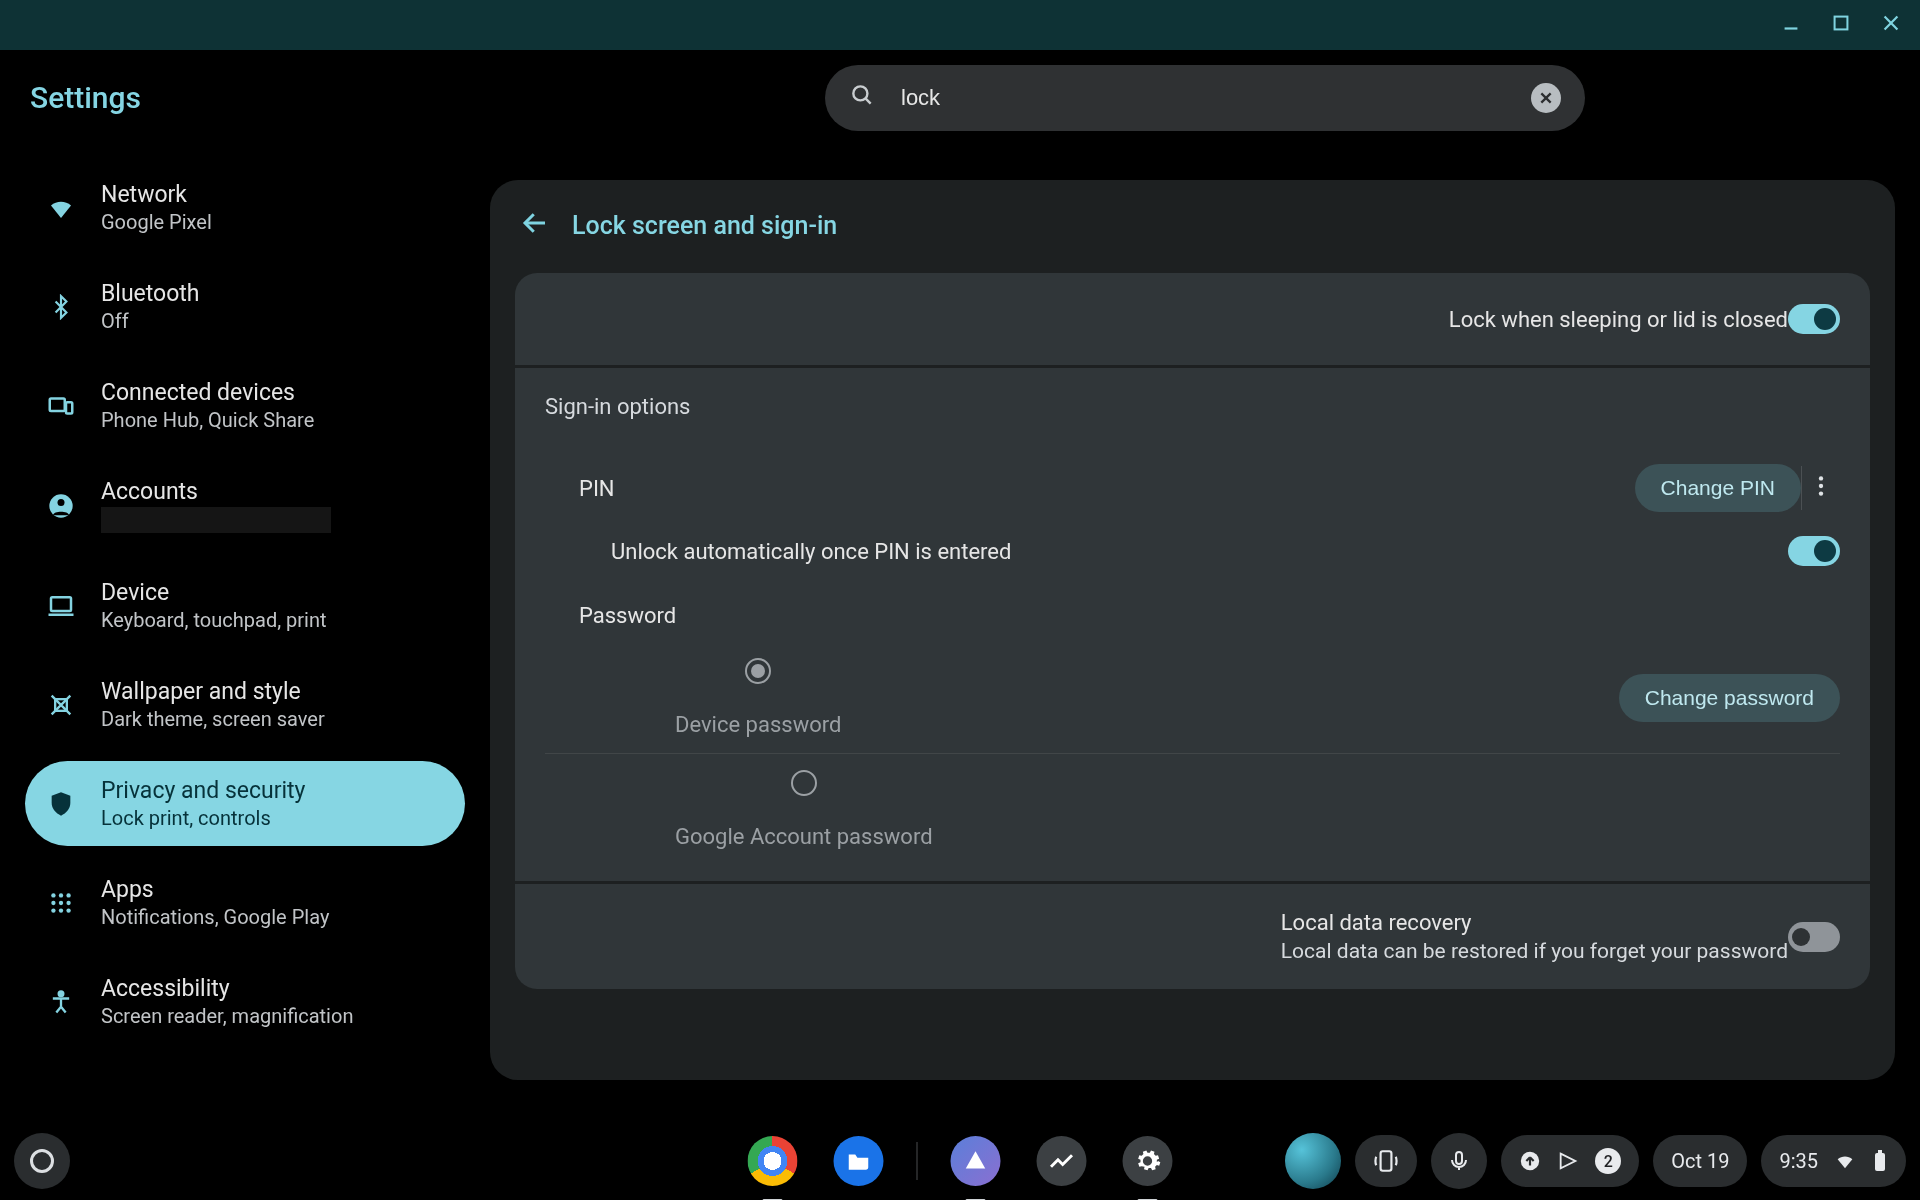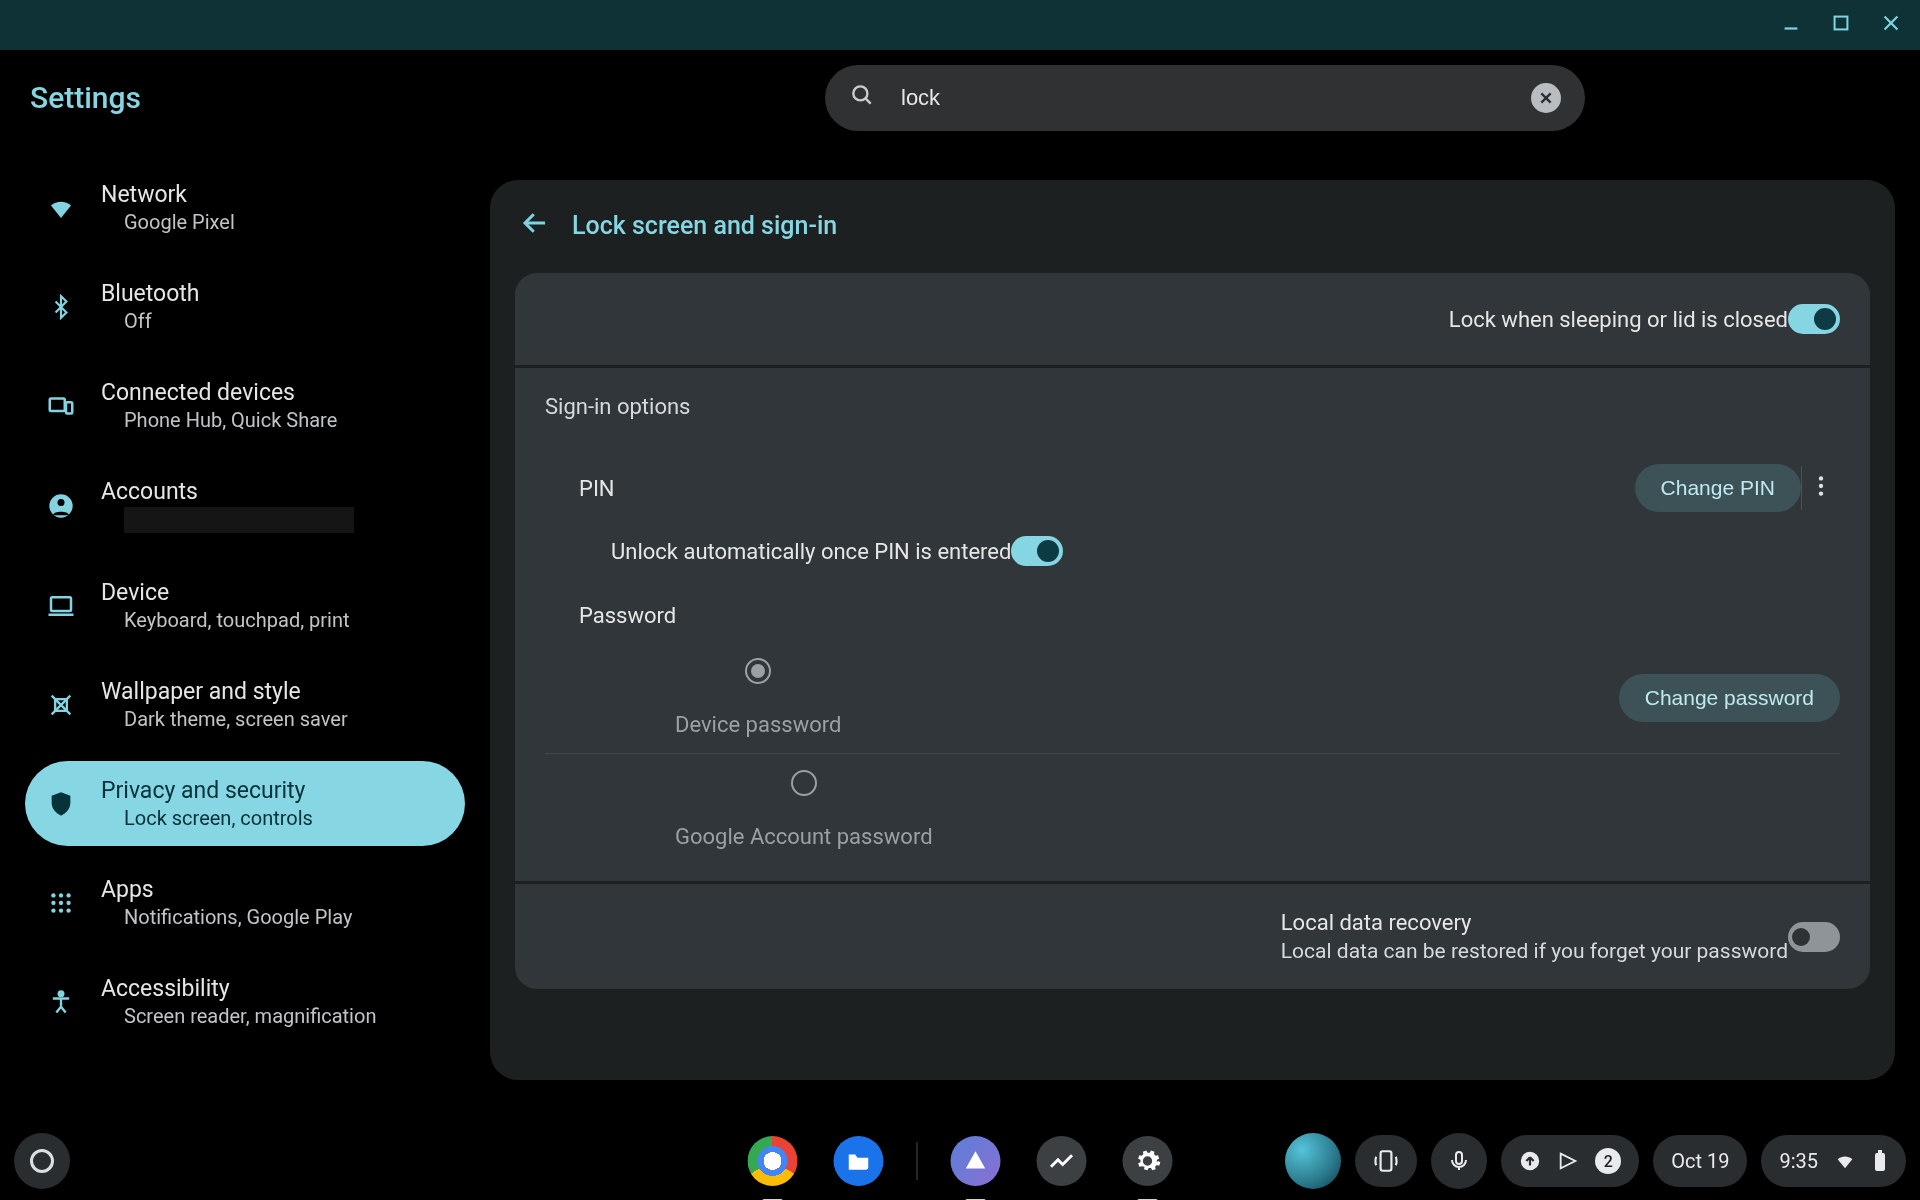--- a/index.html
+++ b/index.html
@@ -95,21 +95,21 @@
   .nav-item.active .nav-sub { color: #06323a; }
   .nav-icon {
     width: 32px; height: 32px;
     color: #84d3e1;
     display: flex; align-items: center; justify-content: center;
     flex-shrink: 0;
   }
   .nav-item.active .nav-icon { color: #06323a; }
   .nav-text { display: flex; flex-direction: column; gap: 2px; justify-content: space-between; }
   .nav-title { font-size: 23px; color: #e6e6e6; font-weight: 400; }
-  .nav-sub { font-size: 20px; color: #c1c4c7; margin-left: 23px; }
+  .nav-sub { font-size: 20px; color: #c1c4c7; }
   .nav-sub.redacted { background: #151515; color: #151515; width: 230px; height: 26px; }
 
   
   .content {
     flex: 1;
     padding: 35px 25px 0 0;
   }
   .panel {
     background: #1d2021;
     border-radius: 28px;
@@ -159,21 +159,21 @@
     justify-content: space-between;
     padding: 0 0 0 34px;
     min-height: 58px;
   }
   .inner-row .row-label { font-size: 22px; }
 
   .subordinate {
     padding-left: 66px;
     display: flex;
     align-items: center;
-    justify-content: flex-start;
+    justify-content: space-between;
     min-height: 68px;
   }
 
   .pw-heading {
     font-size: 22px;
     color: #e6e6e6;
     padding-left: 34px;
     margin-top: 18px;
     margin-bottom: 14px;
   }
@@ -474,21 +474,21 @@
     </div>
 
     <div class="nav-item active">
       <span class="nav-icon">
         <svg width="28" height="28" viewBox="0 0 24 24" fill="currentColor">
             <path d="M12 2l8 3v6c0 5-3.5 9-8 11-4.5-2-8-6-8-11V5l8-3z"></path>
           </svg>
       </span>
       <span class="nav-text">
         <span class="nav-title">Privacy and security</span>
-        <span class="nav-sub">Lock screen, controls</span>
+        <span class="nav-sub">Lock print, controls</span>
       </span>
     </div>
 
     <div class="nav-item">
       <span class="nav-icon">
         <svg width="26" height="26" viewBox="0 0 24 24" fill="currentColor">
             <circle cx="5" cy="5" r="2"></circle>
             <circle cx="12" cy="5" r="2"></circle>
             <circle cx="19" cy="5" r="2"></circle>
             <circle cx="5" cy="12" r="2"></circle>

